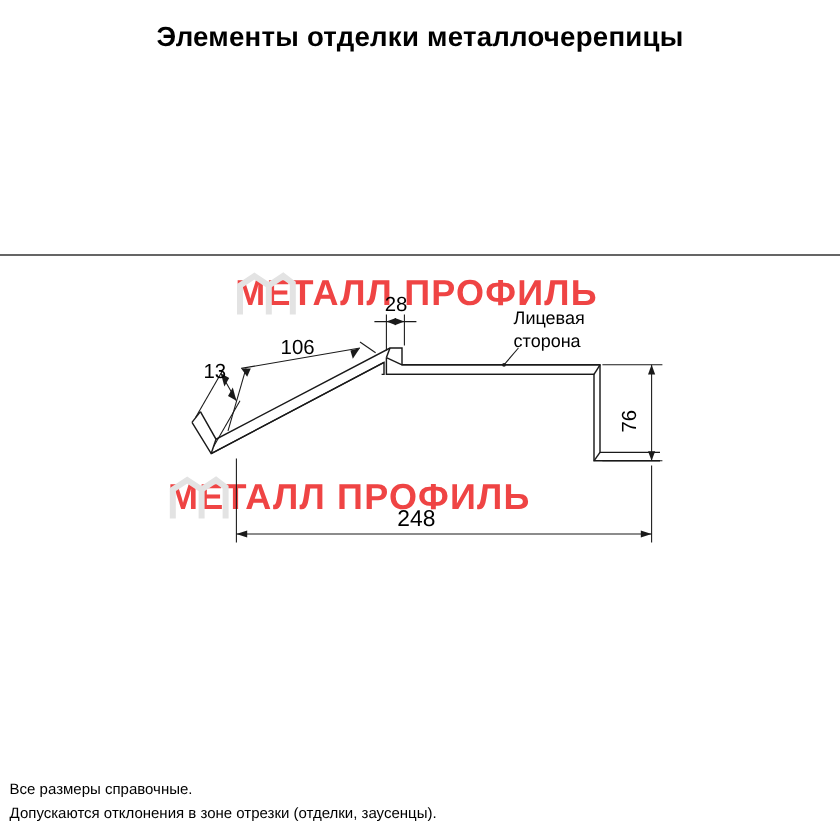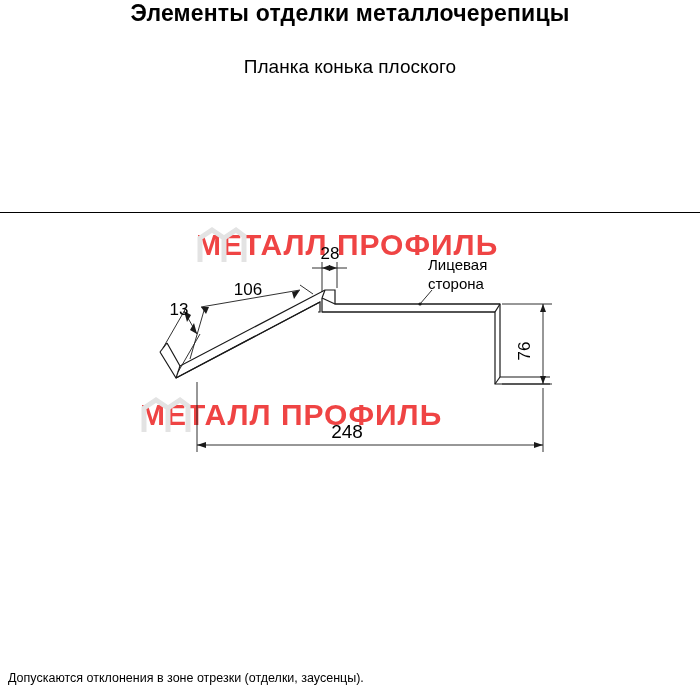--- a/index.html
+++ b/index.html
@@ -25,21 +25,21 @@
 
   
   .header {
     position: absolute;
     top: 0;
     left: 0;
     width: 700px;
     text-align: center;
   }
   .title-main {
-    margin: 0;
+    margin: 17px;
     font-size: 23px;
     font-weight: bold;
     letter-spacing: 0.2px;
     line-height: 1.2;
   }
   .title-sub {
     margin: 0;
     padding-top: 26px;
     font-size: 19px;
     font-weight: normal;
@@ -117,21 +117,20 @@
 
   
 </style>
 </head>
 <body>
 
 <div class="page">
 
   <div class="header">
     <h1 class="title-main">Элементы отделки металлочерепицы</h1>
-    <p class="title-sub">Планка конька плоского</p>
   </div>
 
   <div class="divider"></div>
 
   <div class="watermark wm1">МЕТАЛЛ ПРОФИЛЬ</div>
   <div class="watermark wm2">МЕТАЛЛ ПРОФИЛЬ</div>
 
   <svg class="wm-logo" style="left:196px; top:226px;" width="52" height="40" viewBox="0 0 52 40">
     <g fill="none" stroke="#e3e3e3" stroke-width="5">
       <path d="M4 36 L4 12 L16 4 L28 12 L28 36"></path>
@@ -220,16 +219,17 @@
         <line x1="197" y1="233" x2="543" y2="233"></line>
         <polygon points="197,233 206,230 206,236" fill="#1a1a1a" stroke="none"></polygon>
         <polygon points="543,233 534,230 534,236" fill="#1a1a1a" stroke="none"></polygon>
       </g>
       <text x="347" y="226" text-anchor="middle" font-family="Liberation Sans, sans-serif" font-size="19" fill="#000">248</text>
 
     </svg>
   </div>
 
   <div class="footer">
+    <div>Все размеры справочные.</div>
     <div>Допускаются отклонения в зоне отрезки (отделки, заусенцы).</div>
   </div>
 
 </div>
 
 </body></html>

